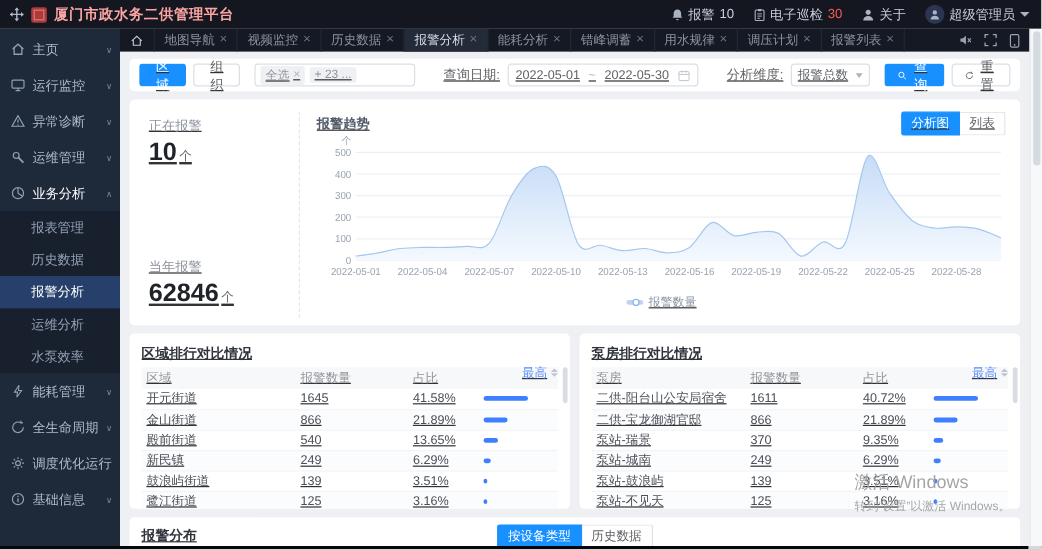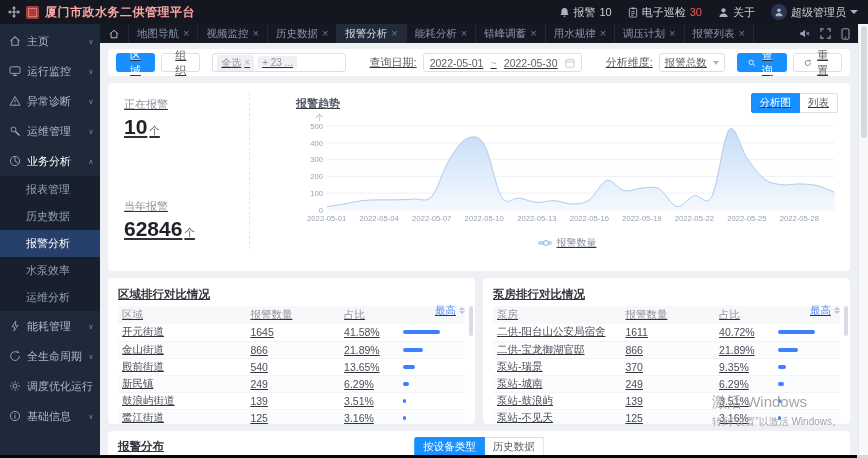--- a/index.html
+++ b/index.html
@@ -57,21 +57,21 @@
   .tag { background:#eef0f4; color:#909399; border-radius:2px; font-size:10px; padding:1px 4px; display:inline-flex; align-items:center; gap:3px; white-space:nowrap; }
   .tag .x { color:#b0b4bb; cursor:pointer; }
   .f-label { color:#606266; font-size:11px; margin-left:18px; white-space:nowrap; }
   .datebox { height:19px; width:200px; border:1px solid #dcdfe6; border-radius:3px; background:#fff; display:flex; align-items:center; justify-content:space-between; padding:0 6px; color:#606266; font-size:10.5px; }
   .datebox .sep { color:#b0b4bb; }
   .selbox { height:19px; width:82px; border:1px solid #dcdfe6; border-radius:3px; background:#fff; display:flex; align-items:center; justify-content:space-between; padding:0 5px; color:#606266; font-size:10.5px; }
   .chev-sm { width:0; height:0; border-left:3.5px solid transparent; border-right:3.5px solid transparent; border-top:4px solid #b0b4bb; }
   .f-spacer { flex:1; }
 
   
-  .overview-card { height:188px; display:flex; padding:10px 12px 22px 14px; flex:none;gap:32px; }
+  .overview-card { height:188px; display:flex; padding:10px 12px 6px 14px; flex:none; }
   .stats { width:128px; flex:none; border-right:1px dashed #e2e6ee; display:flex; flex-direction:column; justify-content:space-between; padding:4px 10px 10px 2px; }
   .stat .st-label { color:#8c919c; font-size:11px; margin-bottom:4px; }
   .stat .st-value { color:#1f2329; font-size:21px; font-weight:bold; line-height:1; }
   .stat .st-unit { font-size:10.5px; color:#606266; font-weight:normal; margin-left:2px; }
   .chart-zone { flex:1; min-width:0; padding-left:14px; display:flex; flex-direction:column; }
   .chart-head { display:flex; align-items:center; justify-content:space-between; height:20px; flex:none; }
   .chart-title { color:#525a68; font-size:11px; font-weight:bold; }
   .view-toggle { display:flex; }
   .vt { font-size:10.5px; padding:2px 8px; cursor:pointer; border:1px solid #dcdfe6; color:#606266; background:#fff; }
   .vt:first-child { border-radius:2px 0 0 2px; }
@@ -220,22 +220,22 @@
               <path d="M6 6 V1.4 M6 6 L9.8 8.5" stroke="currentColor"></path>
             </svg>
           </span>
           <span class="s-label">业务分析</span>
           <span class="chev">∧</span>
         </div>
         <div class="submenu">
           <div class="sub-item">报表管理</div>
           <div class="sub-item">历史数据</div>
           <div class="sub-item active">报警分析</div>
+          <div class="sub-item">运维分析</div>
           <div class="sub-item">水泵效率</div>
-          <div class="sub-item">运维分析</div>
         </div>
         <div class="side-item">
           <span class="s-ic">
             <svg width="12" height="12" viewBox="0 0 12 12">
               <path d="M6.8 1 L3 6.8 H5.6 L5 11 L9 5.4 H6.4 Z" fill="none" stroke="currentColor" stroke-width="0.9"></path>
             </svg>
           </span>
           <span class="s-label">能耗管理</span>
           <span class="chev">∨</span>
         </div>

